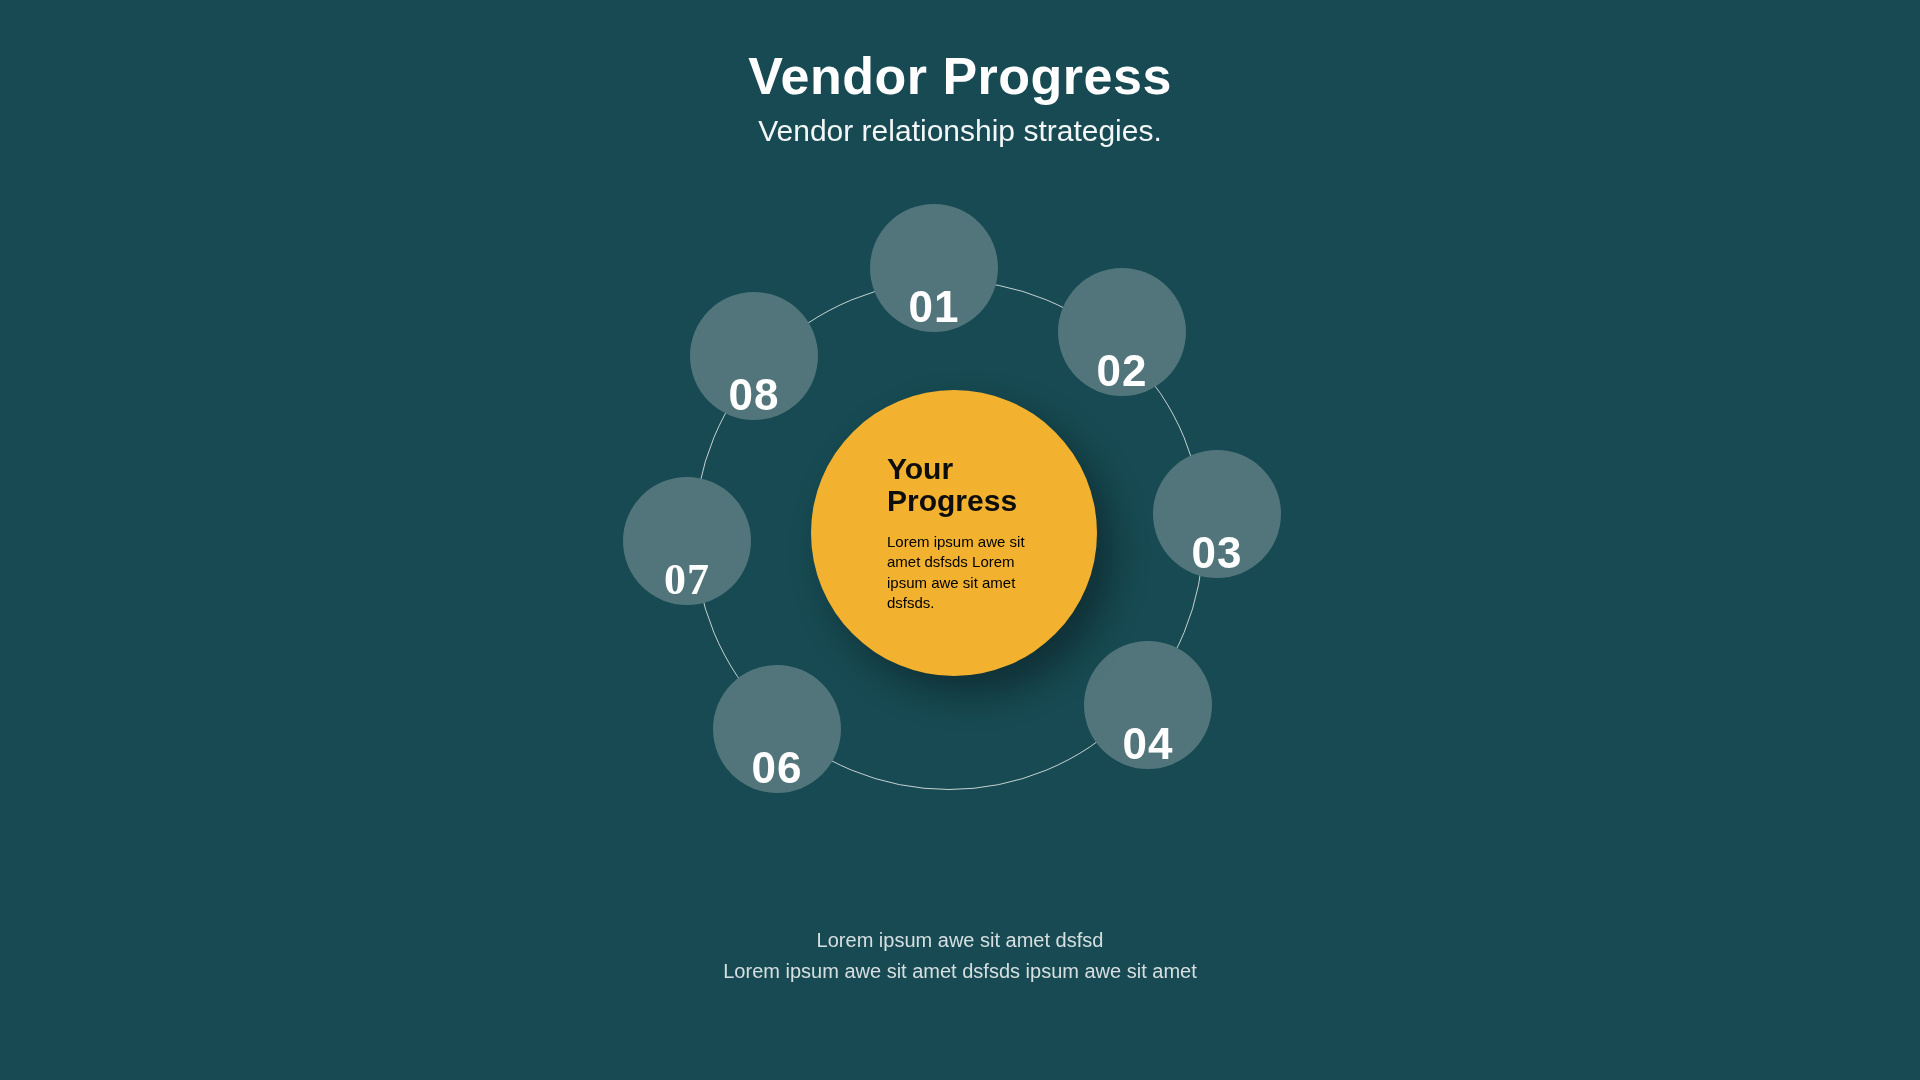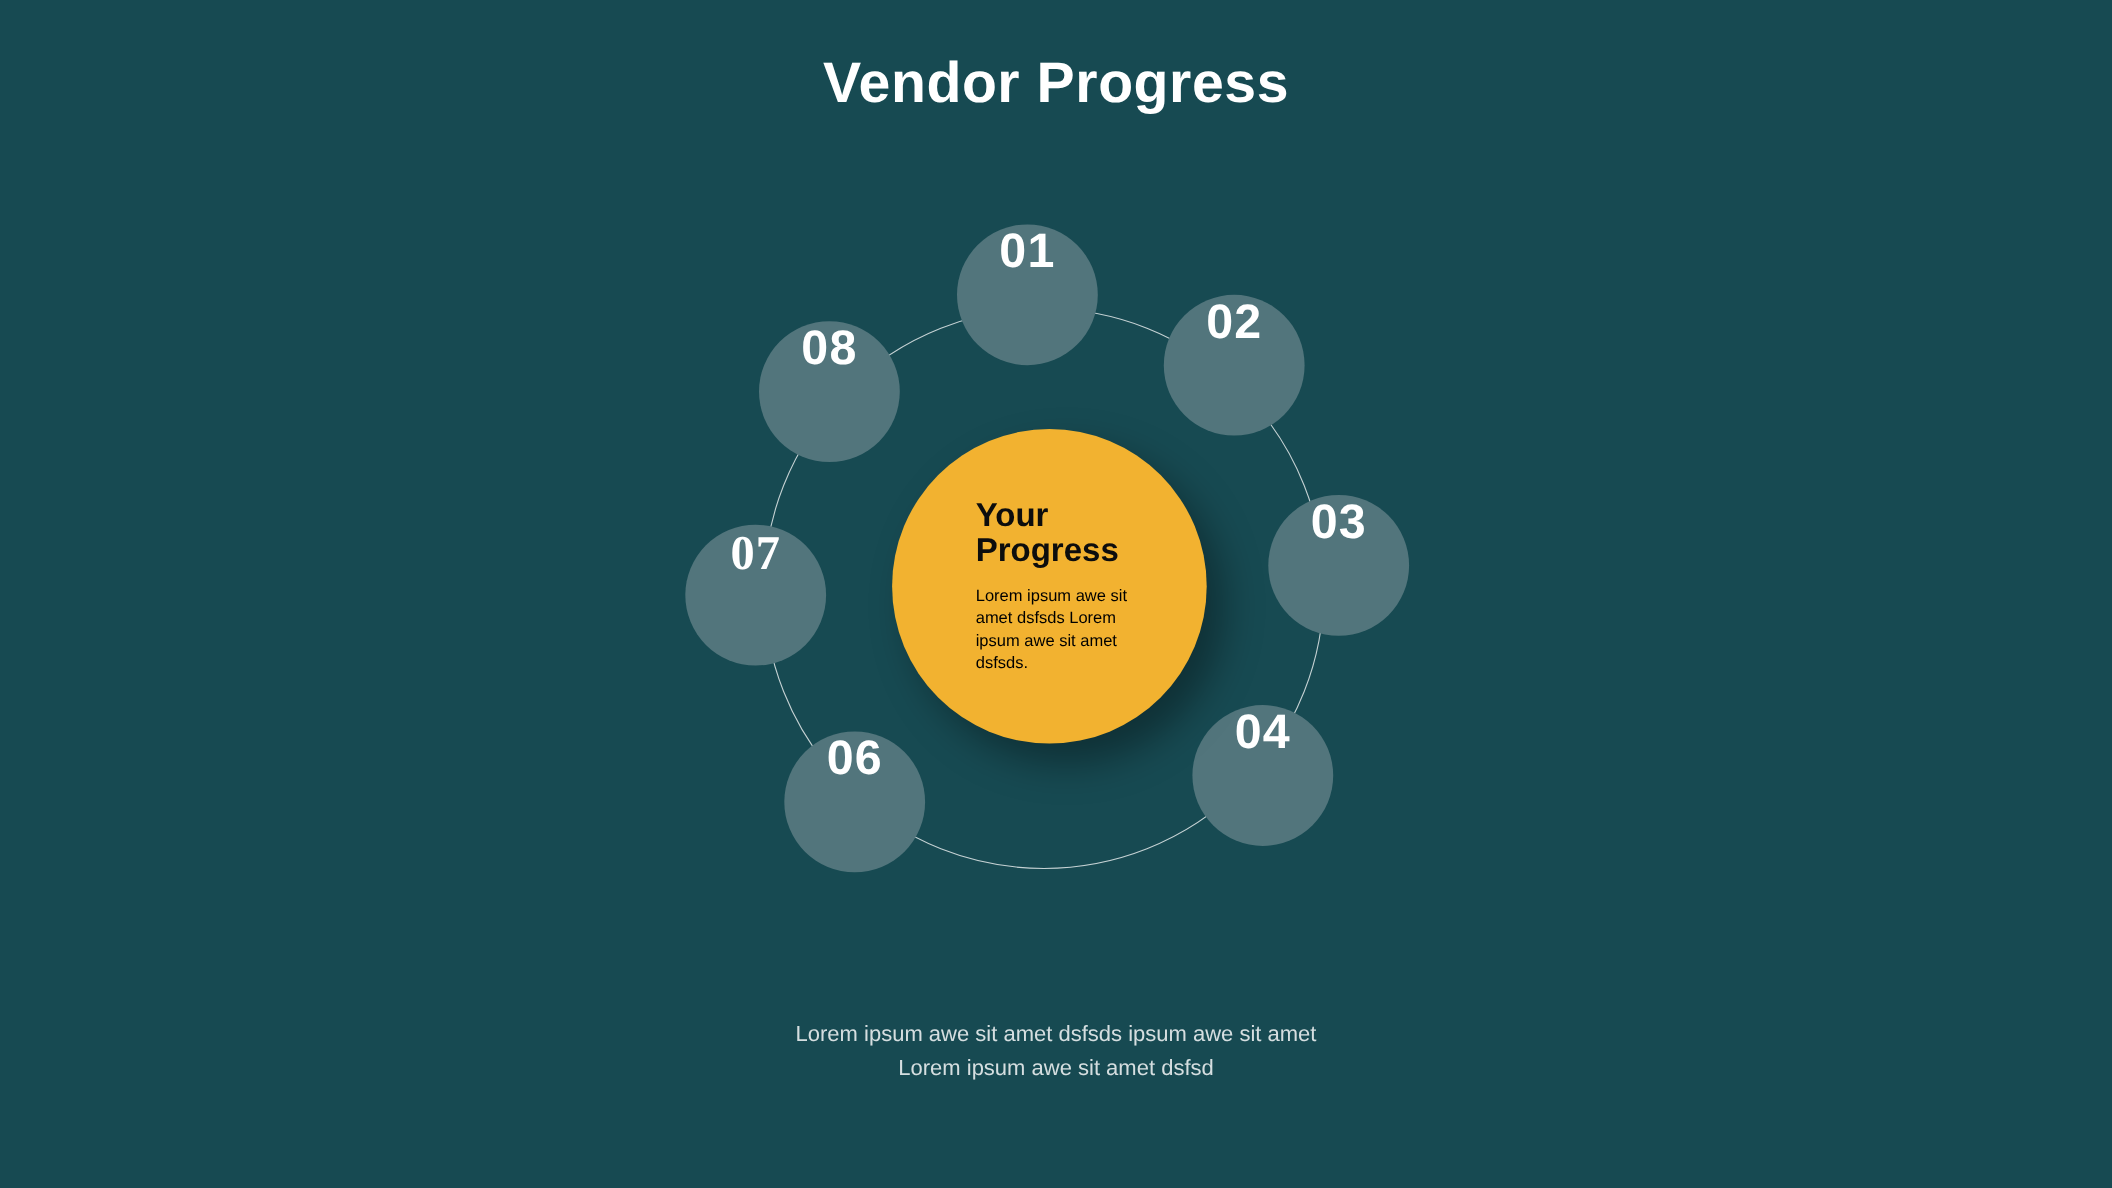--- a/index.html
+++ b/index.html
@@ -52,21 +52,21 @@
     border: 1.5px solid rgba(255,255,255,0.75);
     border-radius: 50%;
   }
   .node {
     position: absolute;
     width: 128px;
     height: 128px;
     border-radius: 50%;
     background: #52757C;
     display: flex;
-    align-items: flex-start;
+    align-items: flex-end;
     justify-content: center;
     color: #ffffff;
     font-size: 44px;
     font-weight: 800;
     letter-spacing: 1px;
   }
   .n1 { left: 870px;  top: 204px; }
   .n2 { left: 1058px; top: 268px; }
   .n3 { left: 1153px; top: 450px; }
   .n4 { left: 1084px; top: 641px; }
@@ -116,20 +116,21 @@
     color: rgba(255,255,255,0.82);
   }
 </style>
 </head>
 <body>
 
 <div class="slide">
 
   <header class="header">
     <h1>Vendor Progress</h1>
+    <p>Vendor relationship strategies.</p>
   </header>
 
   <div class="diagram">
     <div class="ring"></div>
 
     <div class="node n1">
       <span>01</span>
     </div>
     <div class="node n2">
       <span>02</span>
@@ -150,17 +151,17 @@
       <span>08</span>
     </div>
 
     <div class="center-circle">
       <div class="center-heading">Your Progress</div>
       <div class="center-body">Lorem ipsum awe sit amet dsfsds Lorem ipsum awe sit amet dsfsds.</div>
     </div>
   </div>
 
   <footer class="footer">
+    <div>Lorem ipsum awe sit amet dsfsd</div>
     <div>Lorem ipsum awe sit amet dsfsds ipsum awe sit amet</div>
-    <div>Lorem ipsum awe sit amet dsfsd</div>
   </footer>
 
 </div>
 
 </body></html>

